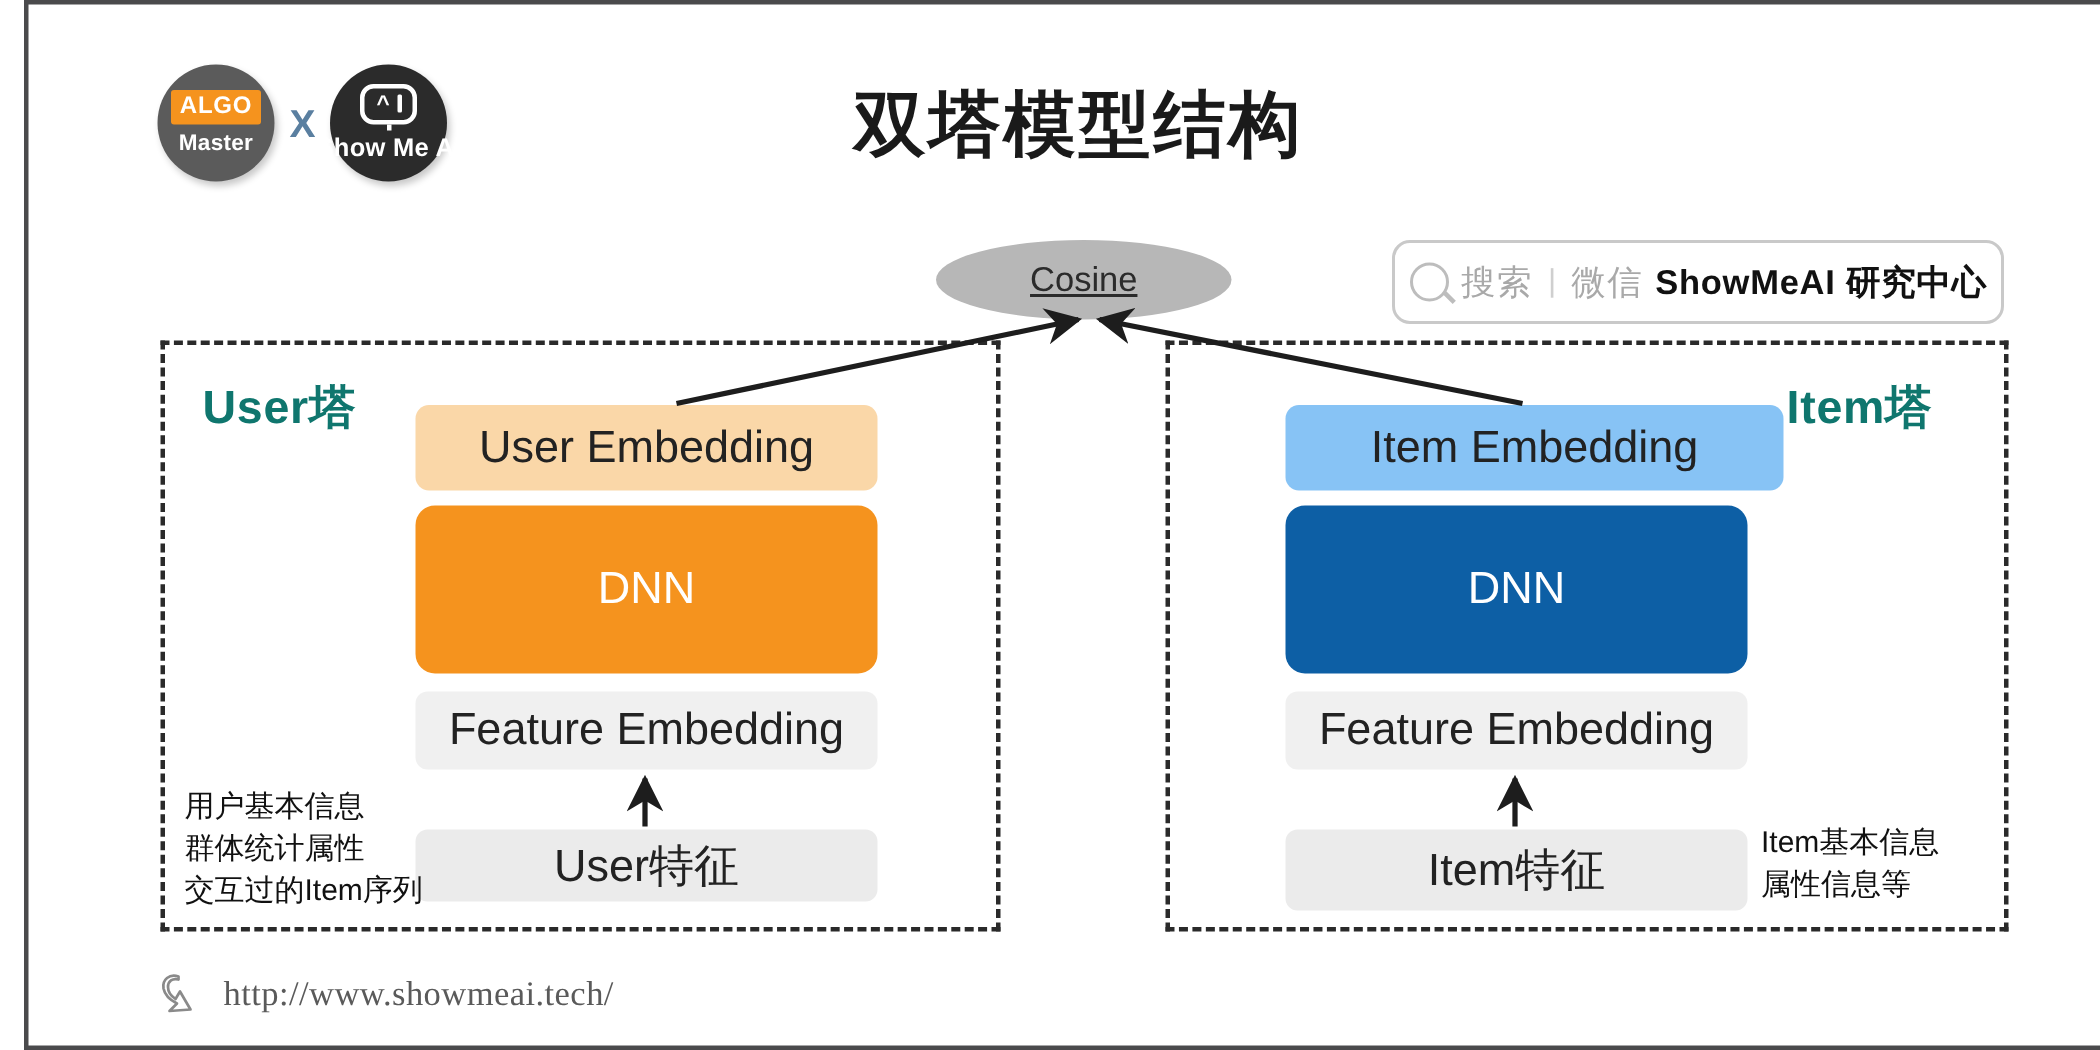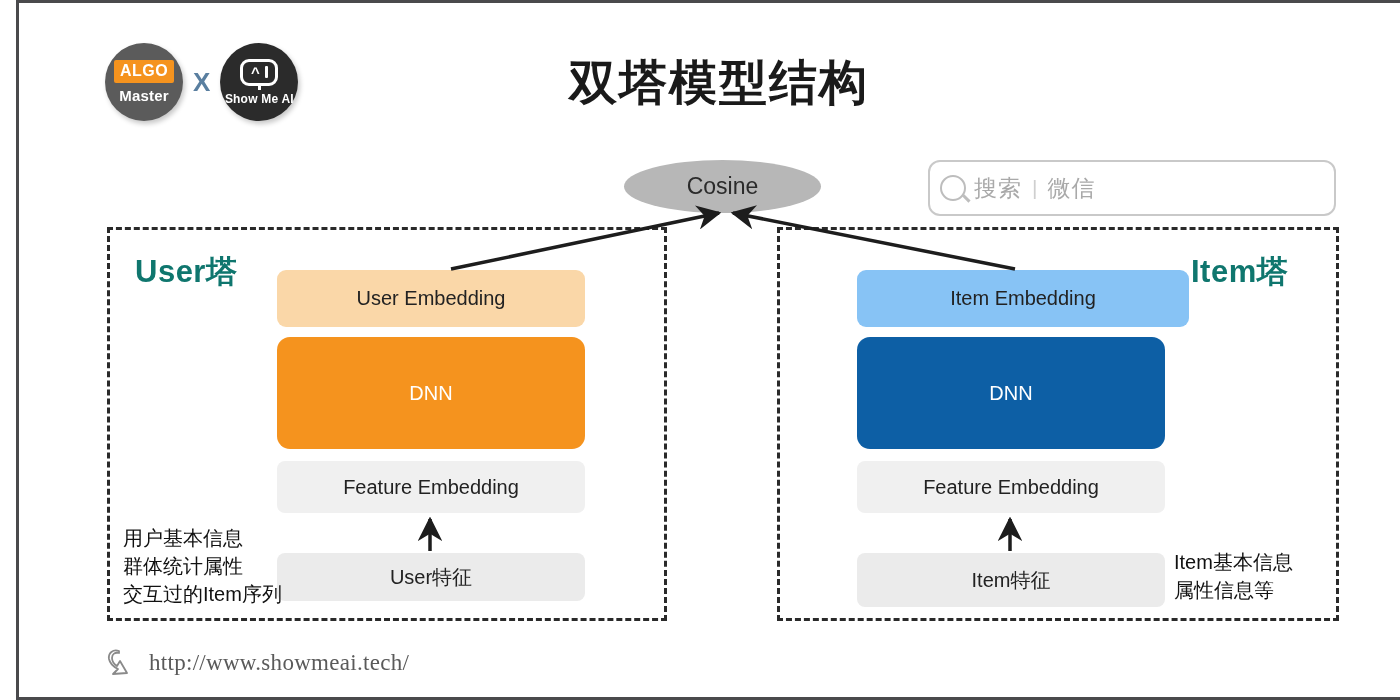--- a/index.html
+++ b/index.html
@@ -93,21 +93,21 @@
     border-radius: 1px;
   }
   .sm-stand {
     width: 3px;
     height: 4px;
     background: #ffffff;
   }
   .sm-text {
     color: #ffffff;
     font-weight: bold;
-    font-size: 12px;
+    font-size: 17px;
     margin-top: 2px;
     letter-spacing: 0.2px;
     white-space: nowrap;
   }
 
   
   .page-title {
     position: absolute;
     left: 0;
     top: 48px;
@@ -176,20 +176,21 @@
     top: 157px;
     width: 197px;
     height: 53px;
     background: #b7b7b7;
     border-radius: 50%;
     display: flex;
     align-items: center;
     justify-content: center;
     font-size: 23px;
     color: #2b2b2b;
+    text-decoration: underline;
   }
 
   
   .tower {
     position: absolute;
     border: 3px dashed #2a2a2a;
     box-sizing: border-box;
     top: 224px;
     height: 394px;
   }
@@ -206,21 +207,21 @@
   .label-user { left: 116px; top: 248px; }
   .label-item { left: 1172px; top: 248px; }
 
   
   .box {
     position: absolute;
     display: flex;
     align-items: center;
     justify-content: center;
     box-sizing: border-box;
-    font-size: 20px;
+    font-size: 30px;
     color: #222222;
   }
   .box-emb-user {
     left: 258px; top: 267px; width: 308px; height: 57px;
     background: #fad7a8; border-radius: 9px;
   }
   .box-dnn-user {
     left: 258px; top: 334px; width: 308px; height: 112px;
     background: #f5931e; border-radius: 13px;
     color: #ffffff;
@@ -308,20 +309,21 @@
     </div>
   </div>
 
   <div class="page-title">双塔模型结构</div>
 
   <div class="search-pill">
     <span class="mag-icon"></span>
     <span class="search-gray">搜索</span>
     <span class="search-sep">|</span>
     <span class="search-gray">微信</span>
+    <span class="search-bold">ShowMeAI 研究中心</span>
   </div>
 
   <div class="cosine">Cosine</div>
 
   <div class="tower tower-user"></div>
   <div class="tower tower-item"></div>
 
   <div class="tower-label label-user">User塔</div>
   <div class="tower-label label-item">Item塔</div>
 

